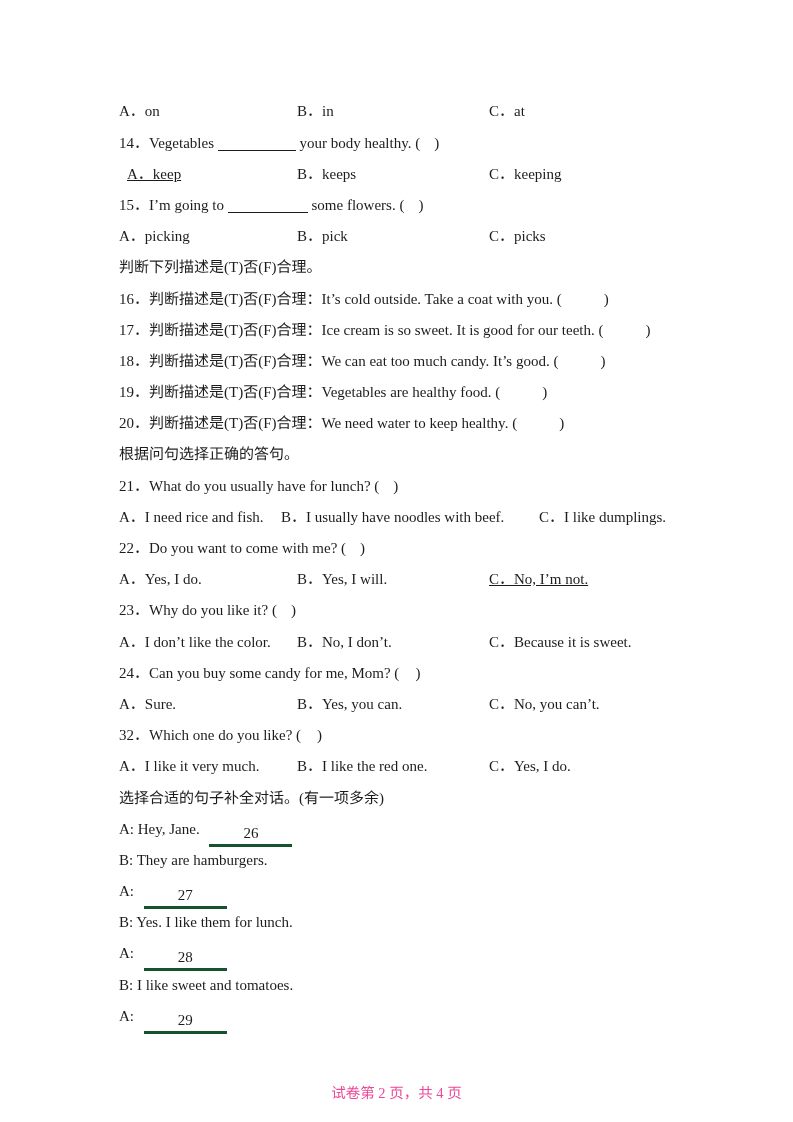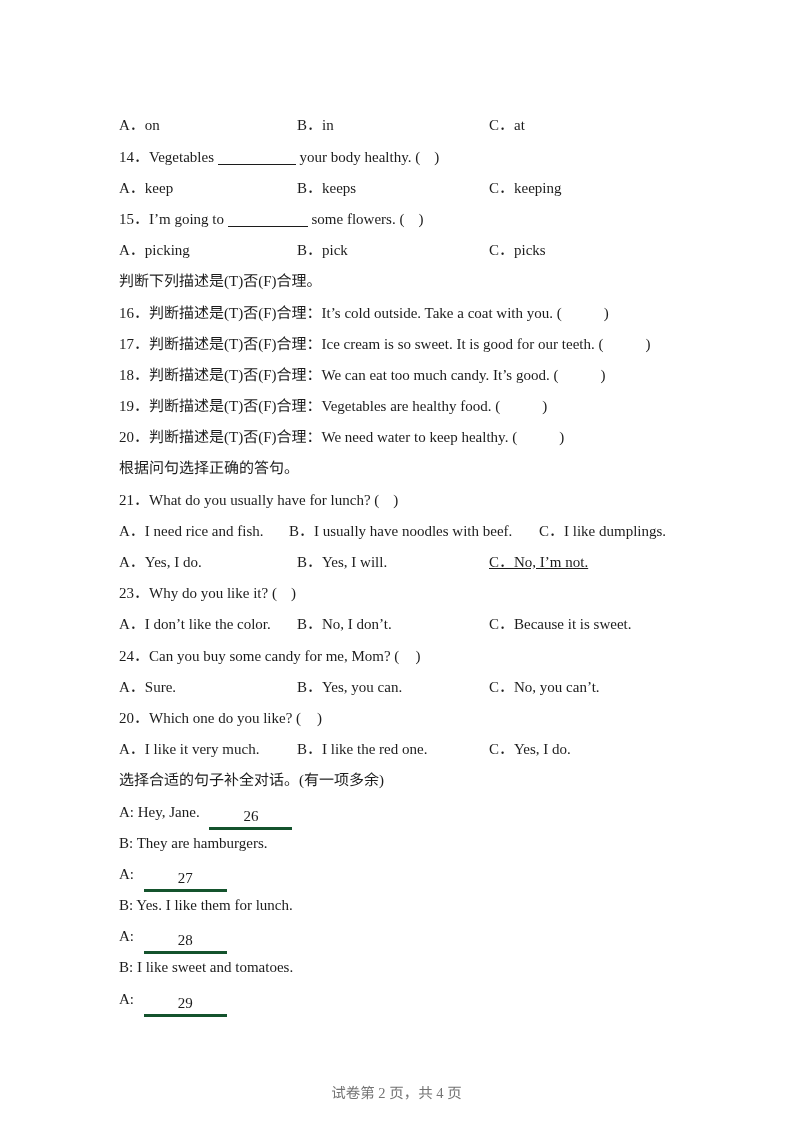--- a/index.html
+++ b/index.html
@@ -15,21 +15,20 @@
     font-family: "Liberation Serif", "DejaVu Serif", serif;
     font-size: 15px;
     color: #1c1c1c;
     overflow: hidden;
   }
   .content {
     position: absolute;
     left: 119px;
     top: 96.4px;
     width: 620px;
-    margin-top: 14px;
   }
   .line {
     position: relative;
     height: 31.2px;
     line-height: 31.2px;
     white-space: pre;
   }
   .opt {
     position: absolute;
     top: 0;
@@ -55,48 +54,49 @@
     text-align: center;
     margin-left: 6px;
   }
   .footer {
     position: absolute;
     left: 0;
     top: 1081px;
     width: 100%;
     text-align: center;
     font-size: 14.5px;
-    color: #737373;
+    color: #ec4899;
   }
 </style>
 </head>
 <body>
 
 <div class="page" style="background: rgb(255, 255, 255); color: rgb(28, 28, 28);">
   <div class="content">
       <div class="line"><span class="opt" style="left: 0px;">A．on</span><span class="opt" style="left: 178px;">B．in</span><span class="opt" style="left: 370px;">C．at</span></div>
       <div class="line"><span>14．Vegetables </span><span class="blank" style="width: 78px;"></span><span> your body healthy. (</span><span class="gap" style="width: 14px;"></span><span>)</span></div>
-      <div class="line"><span class="opt" style="left: 0px;">A．keep</span><span class="opt" style="left: 178px;">B．keeps</span><span class="opt" style="left: 370px;">C．keeping</span></div>
+      <div class="line"><span class="opt" style="left: 8px; text-decoration: underline;">A．keep</span><span class="opt" style="left: 178px;">B．keeps</span><span class="opt" style="left: 370px;">C．keeping</span></div>
       <div class="line"><span>15．I’m going to </span><span class="blank" style="width: 80px;"></span><span> some flowers. (</span><span class="gap" style="width: 14px;"></span><span>)</span></div>
       <div class="line"><span class="opt" style="left: 0px;">A．picking</span><span class="opt" style="left: 178px;">B．pick</span><span class="opt" style="left: 370px;">C．picks</span></div>
       <div class="line"><span>判断下列描述是(T)否(F)合理。</span></div>
       <div class="line"><span>16．判断描述是(T)否(F)合理：It’s cold outside. Take a coat with you. (</span><span class="gap" style="width: 42px;"></span><span>)</span></div>
       <div class="line"><span>17．判断描述是(T)否(F)合理：Ice cream is so sweet. It is good for our teeth. (</span><span class="gap" style="width: 42px;"></span><span>)</span></div>
       <div class="line"><span>18．判断描述是(T)否(F)合理：We can eat too much candy. It’s good. (</span><span class="gap" style="width: 42px;"></span><span>)</span></div>
       <div class="line"><span>19．判断描述是(T)否(F)合理：Vegetables are healthy food. (</span><span class="gap" style="width: 42px;"></span><span>)</span></div>
       <div class="line"><span>20．判断描述是(T)否(F)合理：We need water to keep healthy. (</span><span class="gap" style="width: 42px;"></span><span>)</span></div>
       <div class="line"><span>根据问句选择正确的答句。</span></div>
       <div class="line"><span>21．What do you usually have for lunch? (</span><span class="gap" style="width: 14px;"></span><span>)</span></div>
-      <div class="line"><span class="opt" style="left: 0px;">A．I need rice and fish.</span><span class="opt" style="left: 170px;">B．I usually have noodles with beef.</span><span class="opt" style="left: 420px;">C．I like dumplings.</span></div>
+      <div class="line"><span class="opt" style="left: 0px;">A．I need rice and fish.</span><span class="opt" style="left: 162px;">B．I usually have noodles with beef.</span><span class="opt" style="left: 420px;">C．I like dumplings.</span></div>
+      <div class="line"><span>22．Do you want to come with me? (</span><span class="gap" style="width: 14px;"></span><span>)</span></div>
       <div class="line"><span class="opt" style="left: 0px;">A．Yes, I do.</span><span class="opt" style="left: 178px;">B．Yes, I will.</span><span class="opt" style="left: 370px; text-decoration: underline;">C．No, I’m not.</span></div>
       <div class="line"><span>23．Why do you like it? (</span><span class="gap" style="width: 14px;"></span><span>)</span></div>
       <div class="line"><span class="opt" style="left: 0px;">A．I don’t like the color.</span><span class="opt" style="left: 178px; text-align: right;">B．No, I don’t.</span><span class="opt" style="left: 370px;">C．Because it is sweet.</span></div>
       <div class="line"><span>24．Can you buy some candy for me, Mom? (</span><span class="gap" style="width: 16px;"></span><span>)</span></div>
       <div class="line"><span class="opt" style="left: 0px;">A．Sure.</span><span class="opt" style="left: 178px;">B．Yes, you can.</span><span class="opt" style="left: 370px;">C．No, you can’t.</span></div>
-      <div class="line"><span>20．Which one do you like? (</span><span class="gap" style="width: 16px;"></span><span>)</span></div>
+      <div class="line"><span>32．Which one do you like? (</span><span class="gap" style="width: 16px;"></span><span>)</span></div>
       <div class="line"><span class="opt" style="left: 0px;">A．I like it very much.</span><span class="opt" style="left: 178px;">B．I like the red one.</span><span class="opt" style="left: 370px;">C．Yes, I do.</span></div>
       <div class="line"><span>选择合适的句子补全对话。(有一项多余)</span></div>
       <div class="line"><span>A: Hey, Jane. </span><span class="numblank" style="width: 83px;">26</span></div>
       <div class="line"><span>B: They are hamburgers.</span></div>
       <div class="line"><span>A: </span><span class="numblank" style="width: 83px;">27</span></div>
       <div class="line"><span>B: Yes. I like them for lunch.</span></div>
       <div class="line"><span>A: </span><span class="numblank" style="width: 83px;">28</span></div>
       <div class="line"><span>B: I like sweet and tomatoes.</span></div>
       <div class="line"><span>A: </span><span class="numblank" style="width: 83px;">29</span></div>
     </div>

